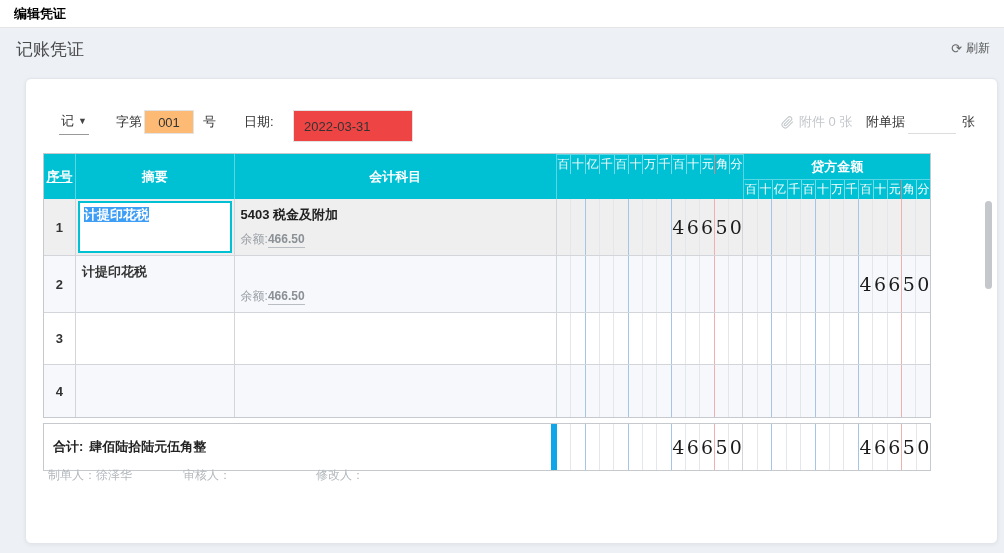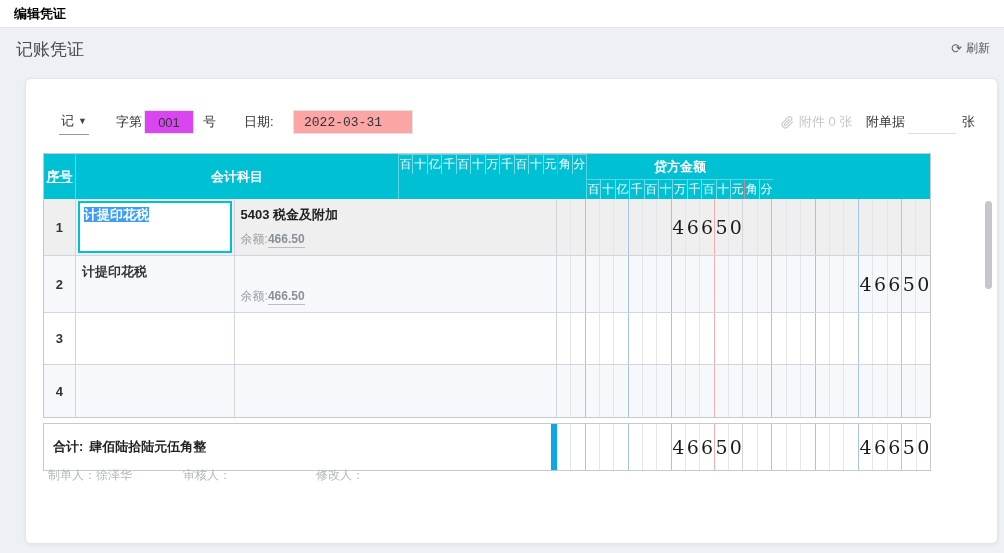--- a/index.html
+++ b/index.html
@@ -39,30 +39,30 @@
   }
 
   
   .form-row { position:absolute; left:0; top:30px; width:100%; height:26px; font-size:13px; color:#333; }
   .fr-item { position:absolute; top:0; height:26px; display:flex; align-items:center; }
   .word-select { left:33px; border-bottom:1px solid #999; padding:0 2px 2px 2px; cursor:pointer; gap:4px; }
   .word-select .caret { font-size:9px; color:#444; }
   .lbl-zidi { left:90px; }
   .no-input {
     position:absolute; left:92px; top:1px; width:50px; height:24px;
-    background:#d946ef; border:1px solid #e4e4e4; text-align:center;
+    background:#fdba74; border:1px solid #e4e4e4; text-align:center;
     font-size:13px; color:#333; font-family:inherit;
   }
   .no-input { left:118px; } 
   .lbl-hao { left:177px; }
   .lbl-date { left:218px; }
   .date-input {
-    position:absolute; left:267px; top:1px; width:120px; height:24px;
-    background:#fca5a5; border:1px solid #e2e2e2; padding-left:10px;
-    font-size:13px; color:#333; font-family:Liberation Mono, monospace;
+    position:absolute; left:267px; top:1px; width:120px; height:32px;
+    background:#ef4444; border:1px solid #e2e2e2; padding-left:10px;
+    font-size:13px; color:#333; font-family:Liberation Sans, sans-serif;
   }
   .attach-link { left:755px; color:#c3c7cb; cursor:pointer; gap:5px; font-size:13px; }
   .attach-link svg { display:block; }
   .lbl-fudanju { left:840px; color:#333; }
   .receipt-input {
     position:absolute; left:882px; top:3px; width:48px; height:22px;
     border:none; border-bottom:1px solid #ddd; background:transparent;
     font-size:13px; text-align:center; font-family:inherit;
   }
   .lbl-zhang { left:936px; }
@@ -189,20 +189,21 @@
       <span>附件 0 张</span>
     </div>
     <div class="fr-item lbl-fudanju">附单据</div>
     <input class="receipt-input" value="" style="">
     <div class="fr-item lbl-zhang">张</div>
   </div>
 
   <div class="vtable">
     <div class="thead">
       <div class="th th-idx">序号</div>
+      <div class="th th-sum">摘要</div>
       <div class="th th-acc">会计科目</div>
       <div class="th-amt">
         <div class="digit-head">
             <span class="dh">百</span>
             <span class="dh">十</span>
             <span class="dh">亿</span>
             <span class="dh">千</span>
             <span class="dh">百</span>
             <span class="dh">十</span>
             <span class="dh">万</span>

